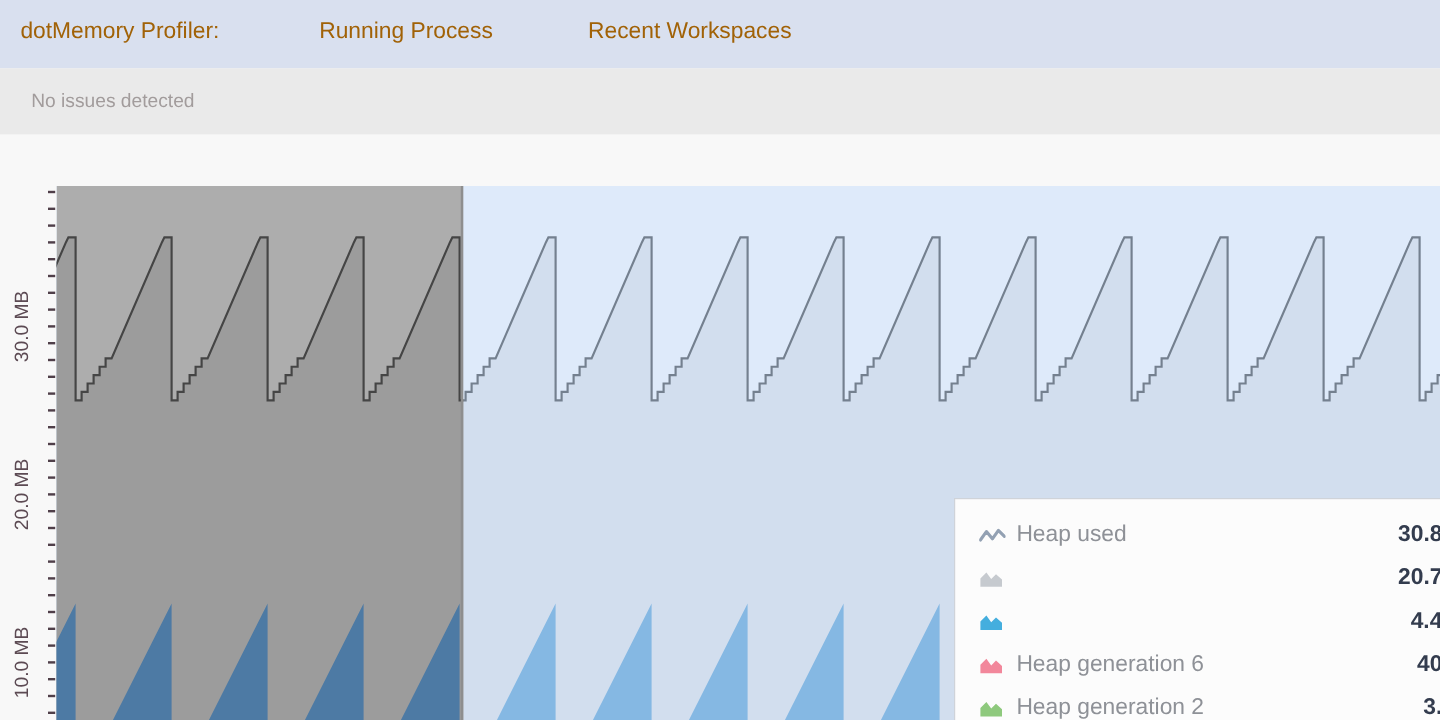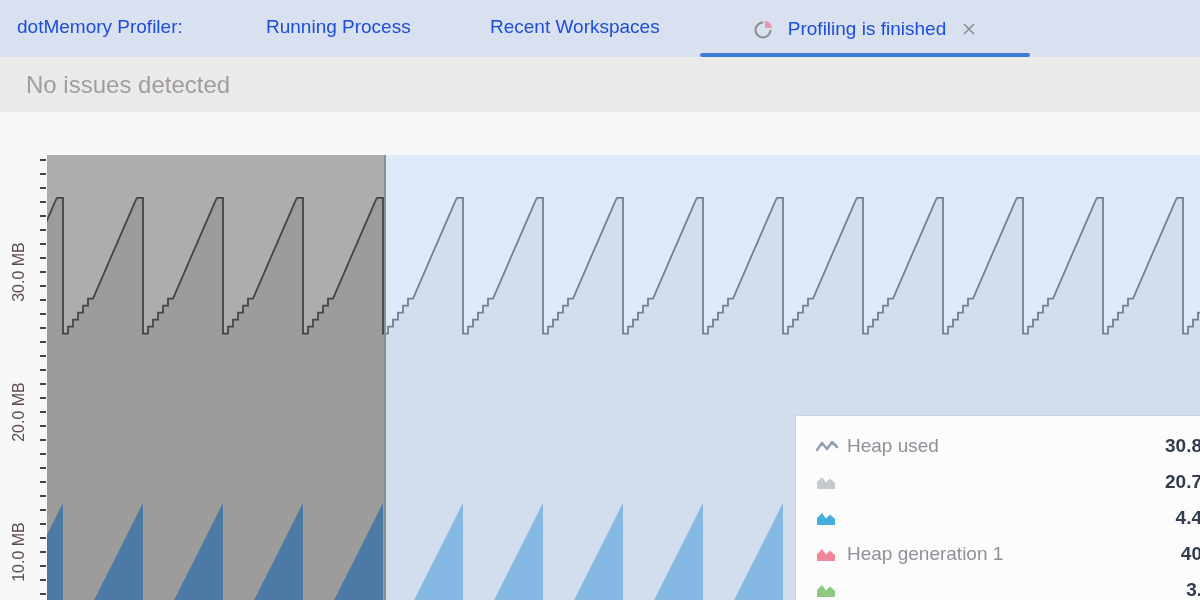--- a/index.html
+++ b/index.html
@@ -5,32 +5,32 @@
   * { margin:0; padding:0; box-sizing:border-box; }
   html,body { width:1200px; height:600px; overflow:hidden; }
   .screen {
     position:relative; width:1200px; height:600px; overflow:hidden;
     background:#f8f8f8; font-family:"Liberation Sans", sans-serif;
   }
   
   .tabbar { position:absolute; left:0; top:0; width:1200px; height:57px; background:#d9e0ef; }
   .tabbar .app-title, .tabbar .tab {
     position:absolute; top:0; height:57px; line-height:54px;
-    font-size:19px; color:#1d4ed8; white-space:nowrap;
+    font-size:19px; color:#a16207; white-space:nowrap;
   }
   .tab { cursor:default; }
   .tab-active { display:flex; align-items:center; justify-content:center; gap:13px; line-height:normal; }
   .tab-underline { position:absolute; left:0; right:0; bottom:0; height:4px; border-radius:2px; }
   .pie-icon svg, .close-icon svg { display:block; }
   .close-icon { margin-left:2px; display:flex; align-items:center; }
   
   .statusbar {
     position:absolute; left:0; top:57px; width:1200px; height:55px;
     background:#eaeaea; line-height:55px; padding-left:26px;
-    font-size:24px; color:#a29c9c;
+    font-size:16px; color:#a29c9c;
   }
   
   .plot-svg { position:absolute; left:47px; top:155px; }
   .gutter { position:absolute; left:0; top:155px; width:47px; height:445px; }
   .tick { position:absolute; left:40px; width:6px; height:2px; background:#4f3f49; }
   .axis-label {
     position:absolute; font-size:16px; color:#5c4a53; white-space:nowrap;
     transform:translate(-50%,-50%) rotate(-90deg);
   }
   
@@ -49,35 +49,20 @@
 </head>
 <body>
 
 <div class="screen">
 
   <header class="tabbar">
     <span class="app-title" style="left:17px;">dotMemory Profiler:</span>
     <span class="tab" style="left:266px;">Running Process</span>
     <span class="tab" style="left:490px;">Recent Workspaces</span>
 
-    <div class="tab tab-active" style="left:700px; width:330px;">
-      <span class="pie-icon">
-        <svg width="22" height="24" viewBox="0 0 22 24">
-          <circle cx="10" cy="13" r="7.5" fill="none" stroke="#8f8f8f" stroke-width="2" stroke-dasharray="35.4 11.8"></circle>
-          <path d="M12,11 L12,4 A7,7 0 0 1 19,11 Z" fill="#ee93b2"></path>
-        </svg>
-      </span>
-      <span>Profiling is finished</span>
-      <span class="close-icon">
-        <svg width="16" height="16" viewBox="0 0 16 16">
-          <path d="M3,3 L13,13 M13,3 L3,13" stroke="#8b8b8b" stroke-width="1.5" fill="none"></path>
-        </svg>
-      </span>
-      <div class="tab-underline" id="tab-underline" style="background: rgb(62, 125, 211);"></div>
-    </div>
   </header>
 
   <div class="statusbar">
     <span>No issues detected</span>
   </div>
 
   <div class="gutter" id="gutter">
       <div class="tick" style="top: 4px;"></div>
       <div class="tick" style="top: 18px;"></div>
       <div class="tick" style="top: 32px;"></div>
@@ -159,26 +144,27 @@
           </svg>
         </span>
         <span class="lvalue">4.4</span>
       </div>
       <div class="legend-row">
         <span class="licon">
           <svg width="20" height="16" viewBox="0 0 20 16">
             <path d="M1,15 L1,8 L6,3 L10,8.5 L14,4.5 L19,9 L19,15 Z" fill="#f2879b"></path>
           </svg>
         </span>
-        <span class="llabel">Heap generation 1</span>
+        <span class="llabel">Heap generation 6</span>
         <span class="lvalue">40</span>
       </div>
       <div class="legend-row">
         <span class="licon">
           <svg width="20" height="16" viewBox="0 0 20 16">
             <path d="M1,15 L1,8 L6,3 L10,8.5 L14,4.5 L19,9 L19,15 Z" fill="#8ec97d"></path>
           </svg>
         </span>
+        <span class="llabel">Heap generation 2</span>
         <span class="lvalue">3.</span>
       </div>
     </div>
 
 </div>
 
 </body></html>

